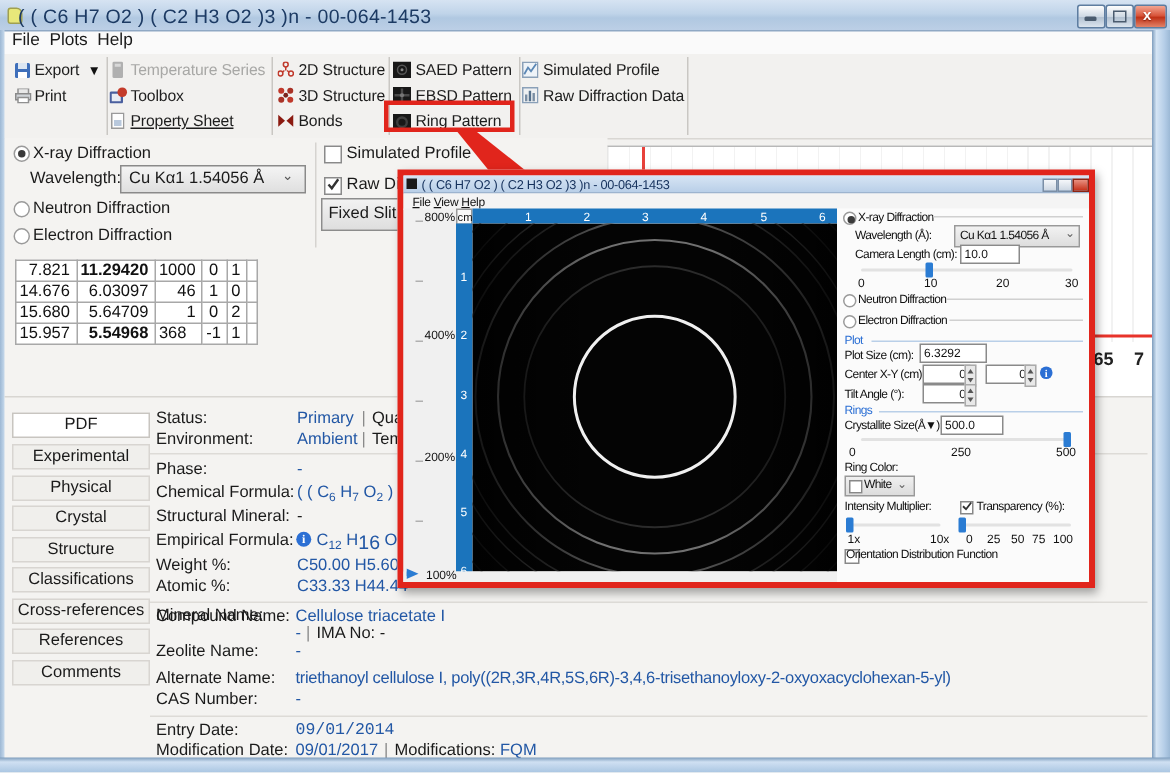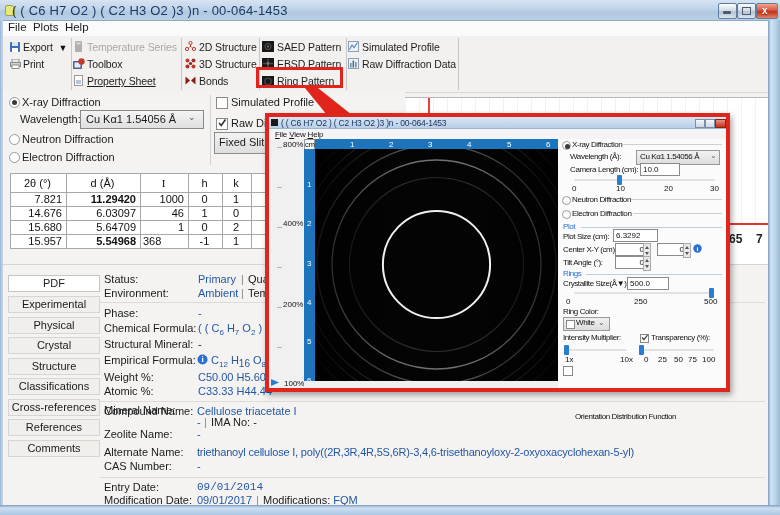--- a/index.html
+++ b/index.html
@@ -168,28 +168,20 @@
     <div class="lbl" style="left:231px;top:96px;">Simulated Profile</div>
     <div class="check" style="left:216px;top:118px;"></div>
     <svg class="abs" style="left:217px;top:118px;" width="10" height="10">
         <path d="M2 5 L4.2 7.5 L8.5 1.5" stroke="#333" stroke-width="1.6" fill="none"></path>
       </svg>
     <div class="lbl" style="left:231px;top:117px;">Raw Diffraction D</div>
     <div class="abs" style="left:214px;top:132px;width:70px;height:20px;background:linear-gradient(180deg,#f2f2f2,#dedede);border:1px solid #8c8c8c;"></div>
     <div class="lbl" style="left:219px;top:136px;">Fixed Slit Intens</div>
     <table class="dtab">
       <tbody>
-          <tr>
-            <th style="width:49px;text-align:center;">2θ (°)</th>
-            <th style="width:67px;text-align:center;">d (Å)</th>
-            <th style="width:41px;text-align:center;font-family:'Liberation Serif',serif;">I</th>
-            <th style="width:27px;text-align:center;">h</th>
-            <th style="width:22px;text-align:center;">k</th>
-            <th style="width:8px;"></th>
-          </tr>
       <tr>
             <td style="text-align:right;">7.821</td>
             <td style="text-align:right;font-weight:bold;">11.29420</td>
             <td style="text-align:right;">1000</td>
             <td style="text-align:center;">0</td>
             <td style="text-align:center;">1</td>
             <td></td>
           </tr>
       <tr>
             <td style="text-align:right;">14.676</td>
@@ -243,21 +235,21 @@
       <div class="lbl blue" style="left:198px;top:307px;">-</div>
     <div class="lbl" style="left:104px;top:322px;">Chemical Formula:</div>
       <div class="lbl blue" style="left:198px;top:322px;">( ( C<sub style="font-size:8px;">6</sub> H<sub style="font-size:8px;">7</sub> O<sub style="font-size:8px;">2</sub> ) (</div>
     <div class="lbl" style="left:104px;top:338px;">Structural Mineral:</div>
       <div class="lbl" style="left:198px;top:338px;">-</div>
     <div class="lbl" style="left:104px;top:354px;">Empirical Formula:</div>
     <svg class="abs" style="left:197px;top:354px;" width="11" height="11">
         <circle cx="5.5" cy="5.5" r="5" fill="#2b6fd4"></circle>
         <text x="5.5" y="8.2" font-size="8" font-weight="bold" fill="#fff" text-anchor="middle" font-family="Liberation Serif">i</text>
       </svg>
-    <div class="lbl blue" style="left:211px;top:354px;">C<sub style="font-size:8px;">12</sub> H<sub style="font-size:10px;">16</sub> O<sub style="font-size:8px;">8</sub></div>
+    <div class="lbl blue" style="left:211px;top:354px;">C<sub style="font-size:8px;">12</sub> H<sub style="font-size:13px;">16</sub> O<sub style="font-size:8px;">8</sub></div>
     <div class="lbl" style="left:104px;top:371px;">Weight %:</div>
       <div class="lbl blue" style="left:198px;top:371px;">C50.00 H5.60 O</div>
     <div class="lbl" style="left:104px;top:385px;">Atomic %:</div>
       <div class="lbl blue" style="left:198px;top:385px;">C33.33 H44.44</div>
     <div class="dline" style="left:100px;top:401px;width:665px;background:#dddbd7;"></div>
     <div class="lbl" style="left:104px;top:405px;">Compound Name:</div>
       <div class="lbl blue" style="left:197px;top:405px;">Cellulose triacetate I</div>
     <div class="lbl" style="left:104px;top:404px;">Mineral Name:</div>
       <div class="lbl blue" style="left:197px;top:416px;">-</div>
       <div class="lbl grey" style="left:204px;top:416px;">|</div>
@@ -436,16 +428,16 @@
       <div class="slider" style="left:82px;top:210px;width:74px;"></div>
       <div class="thumb" style="left:81px;top:206px;"></div>
       <div class="d8" style="left:7px;top:216px;">1x</div>
       <div class="d8" style="left:62px;top:216px;">10x</div>
       <div class="d8" style="left:86px;top:216px;">0</div>
       <div class="d8" style="left:100px;top:216px;">25</div>
       <div class="d8" style="left:116px;top:216px;">50</div>
       <div class="d8" style="left:130px;top:216px;">75</div>
       <div class="d8" style="left:144px;top:216px;">100</div>
       <div class="abs" style="left:5px;top:227px;width:8px;height:8px;background:#fff;border:1px solid #888;"></div>
-      <div class="dsmall" style="left:17px;top:226px;margin-top:47px;">Orientation Distribution Function</div>
+      <div class="dsmall" style="left:6px;top:226px;">Orientation Distribution Function</div>
     </div>
   </div>
 </div>
 
 </body></html>

